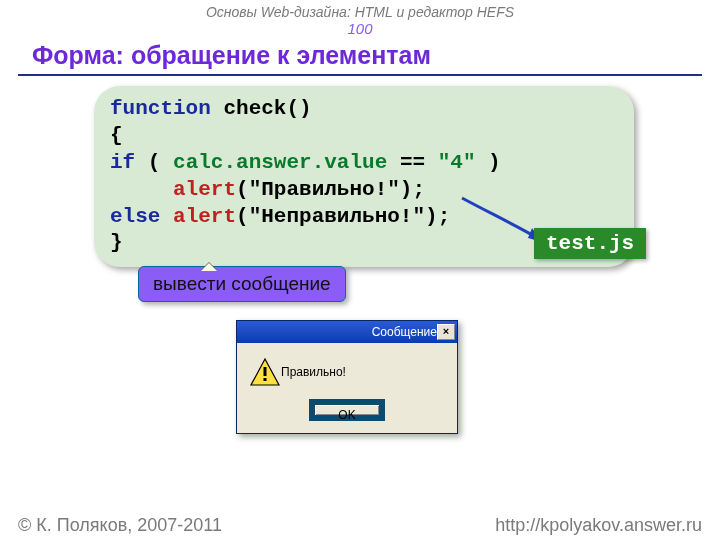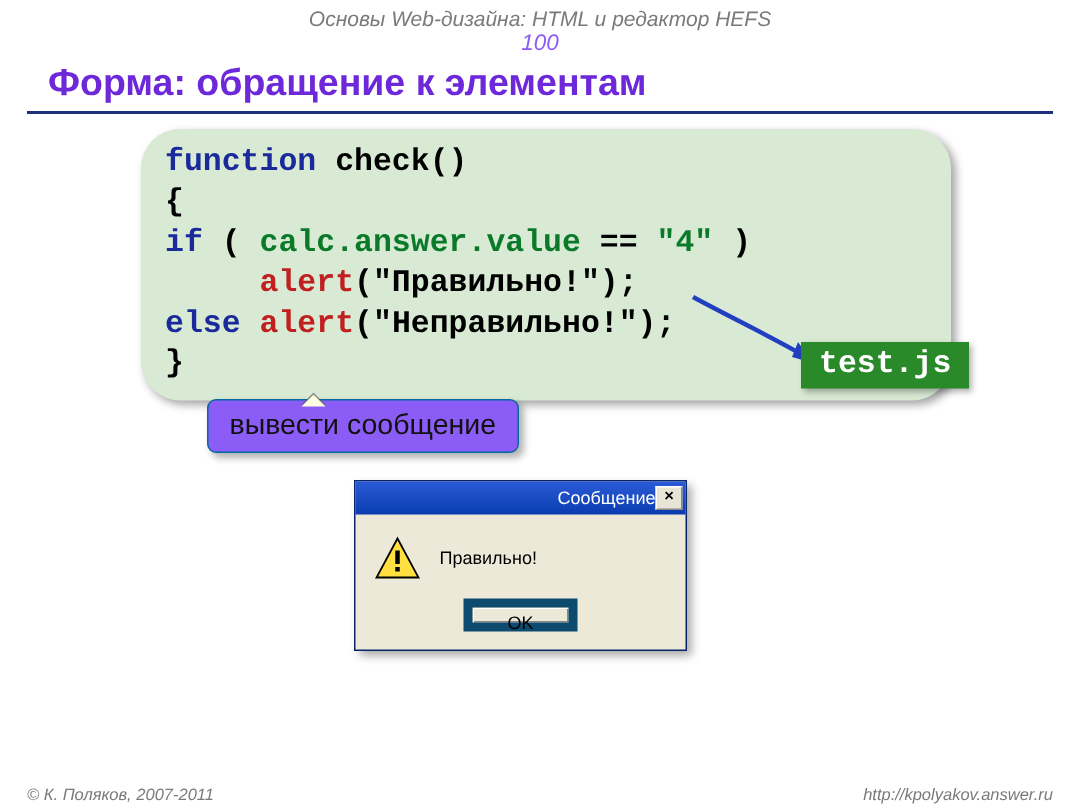--- a/index.html
+++ b/index.html
@@ -121,21 +121,20 @@
     color: #000;
     text-align: center;
     line-height: 13px;
     font-family: Arial;
     font-weight: bold;
     font-size: 11px;
   }
   .dlg-body {
     display: flex;
     align-items: center;
-    gap: 12px;
     padding: 14px 12px 8px 12px;
   }
   .warn-icon svg { display: block; }
   .dlg-msg { font-size: 12px; color: #000; }
   .dlg-buttons {
     display: flex;
     justify-content: center;
     padding: 4px 0 12px 0;
   }
   .ok-btn {
@@ -149,23 +148,22 @@
     line-height: 20px;
   }
   .footer {
     position: absolute;
     bottom: 4px;
     left: 0;
     right: 0;
     display: flex;
     justify-content: space-between;
     padding: 0 18px;
-    font-style: italic;
     color: #7a7a7a;
-    font-size: 11px;
+    font-size: 18px;
   }
 </style>
 </head>
 <body>
 
 <div class="header-bar">
   <span>Основы Web-дизайна: HTML и редактор HEFS</span>
   <span class="page-number">100</span>
 </div>
 

